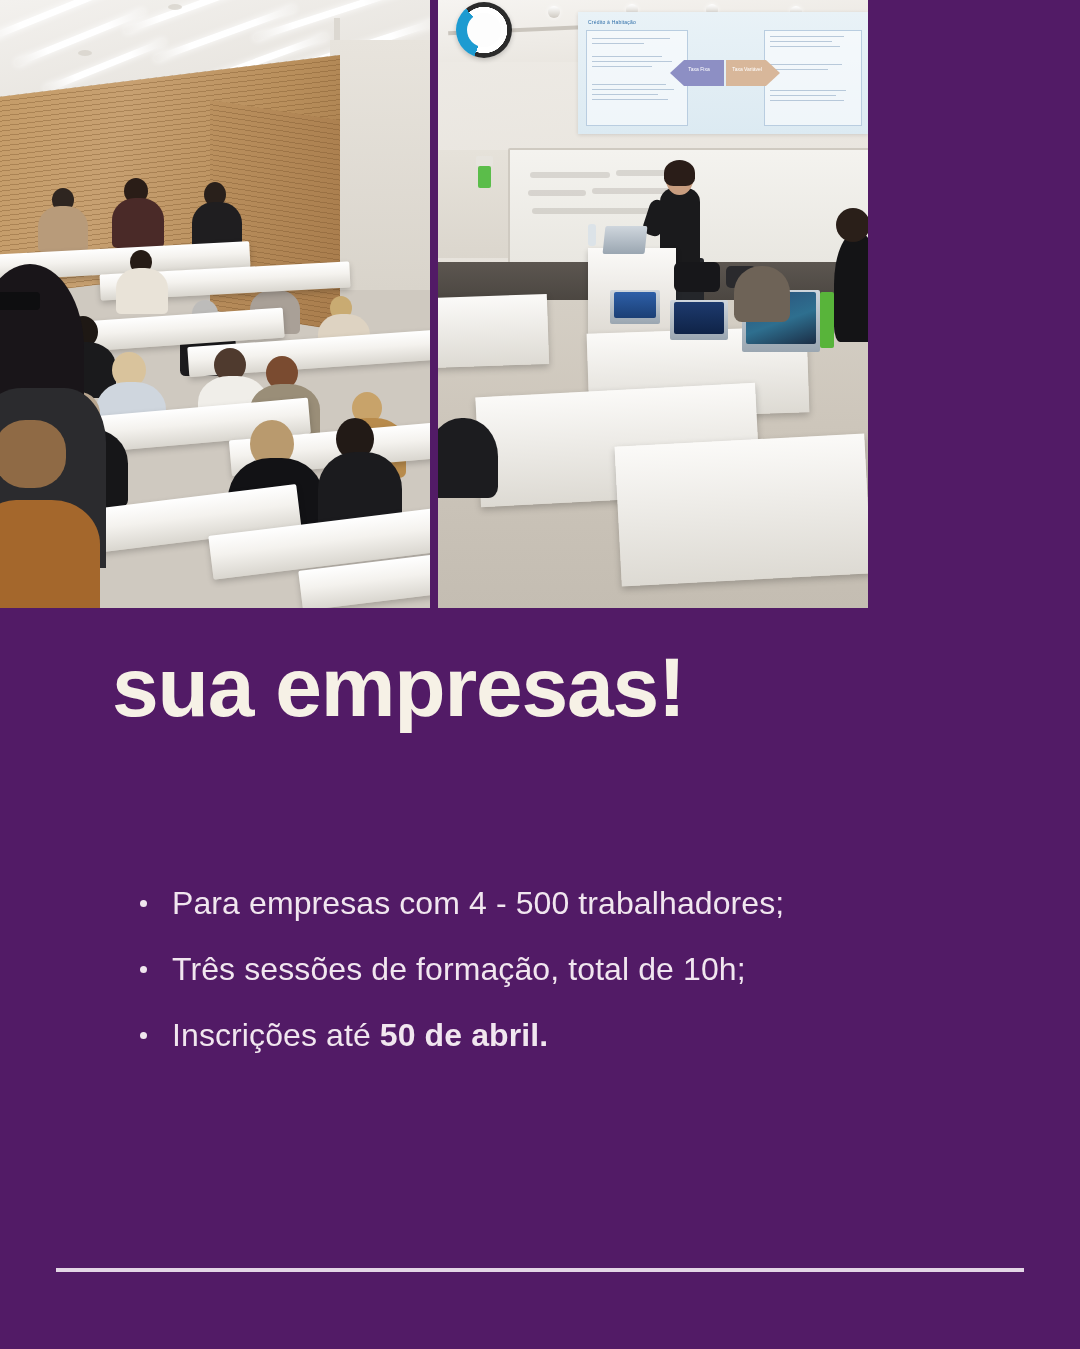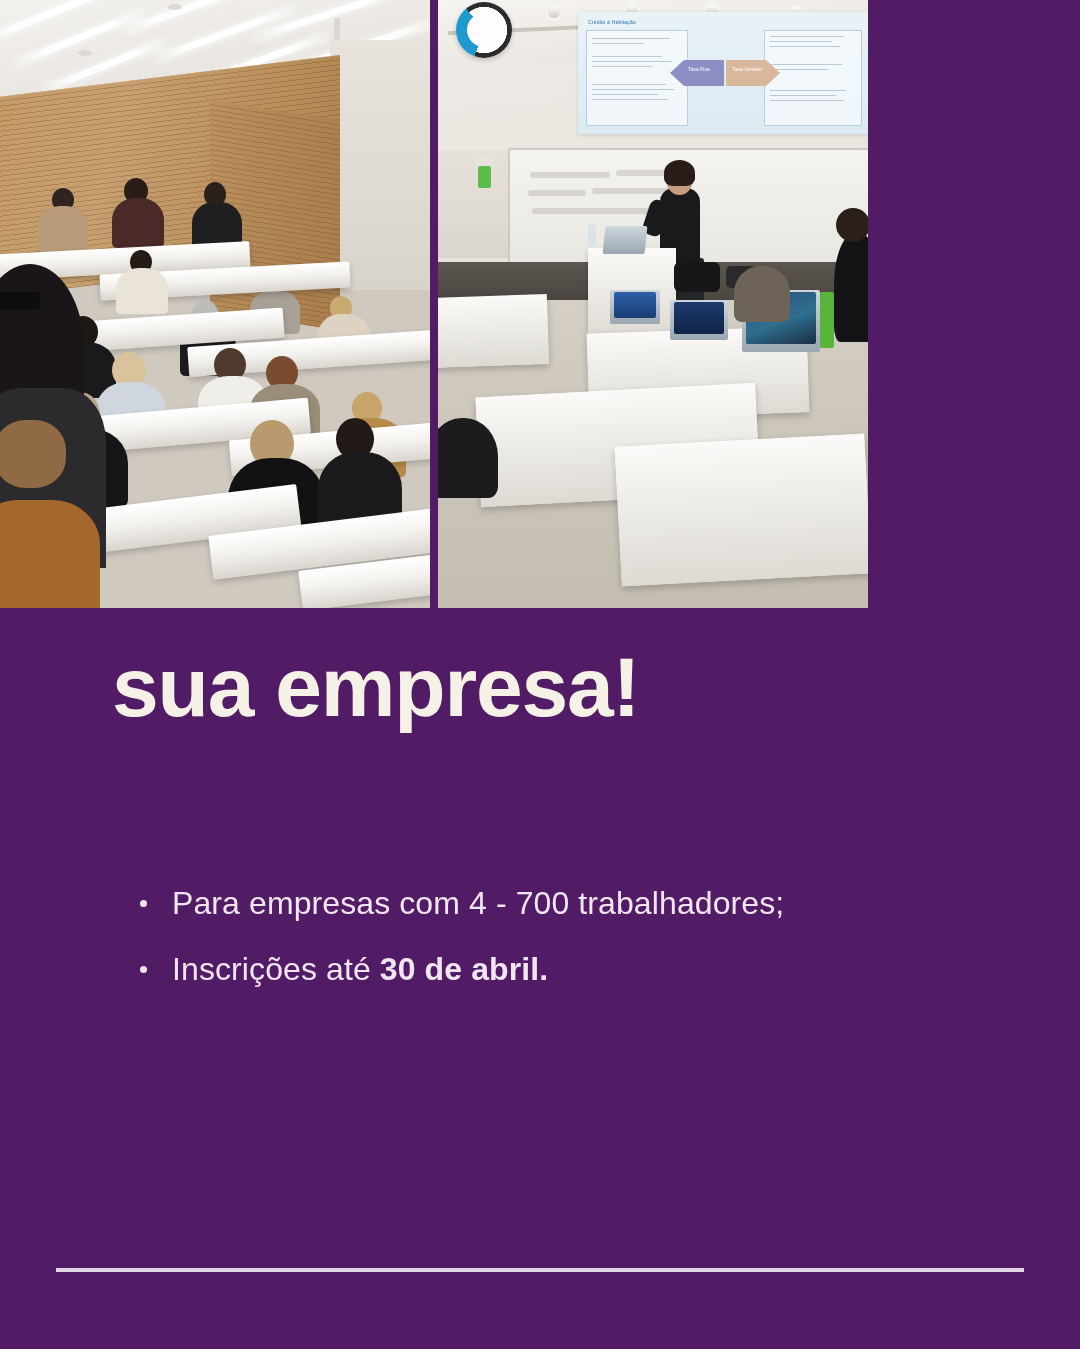--- a/index.html
+++ b/index.html
@@ -471,29 +471,33 @@
       <div style="position:absolute;left:288px;top:266px;width:30px;height:22px;background:#2a2a2d;border-radius:5px"></div>
 
       <div class="rp-fg-person" style="left:296px;top:266px;width:56px;height:56px;background:#6e6357"></div>
       <div class="rp-fg-person" style="left:396px;top:232px;width:46px;height:110px;background:#141416"></div>
       <div class="rp-fg-person" style="left:398px;top:208px;width:34px;height:34px;background:#2a1f19;border-radius:50%"></div>
       <div class="rp-fg-person" style="left:-10px;top:418px;width:70px;height:80px;background:#1c1c1f"></div>
     </div>
   </div>
 
   <div class="heading">
-    <span class="hl">sua empresa!</span>
+    <span class="hl">sua empresas!</span>
   </div>
 
   <ul class="bullets">
     <li class="bullet">
       <span class="dot"></span>
-      <span>Para empresas com 4 - 700 trabalhadores;</span><b></b>
+      <span>Para empresas com 4 - 500 trabalhadores;</span><b></b>
     </li>
     <li class="bullet">
       <span class="dot"></span>
-      <span>Inscrições até </span><b>30 de abril.</b>
+      <span>Três sessões de formação, total de 10h;</span><b></b>
+    </li>
+    <li class="bullet">
+      <span class="dot"></span>
+      <span>Inscrições até </span><b>50 de abril.</b>
     </li>
   </ul>
 
   <div class="rule"></div>
 
 </div>
 
 </body></html>

